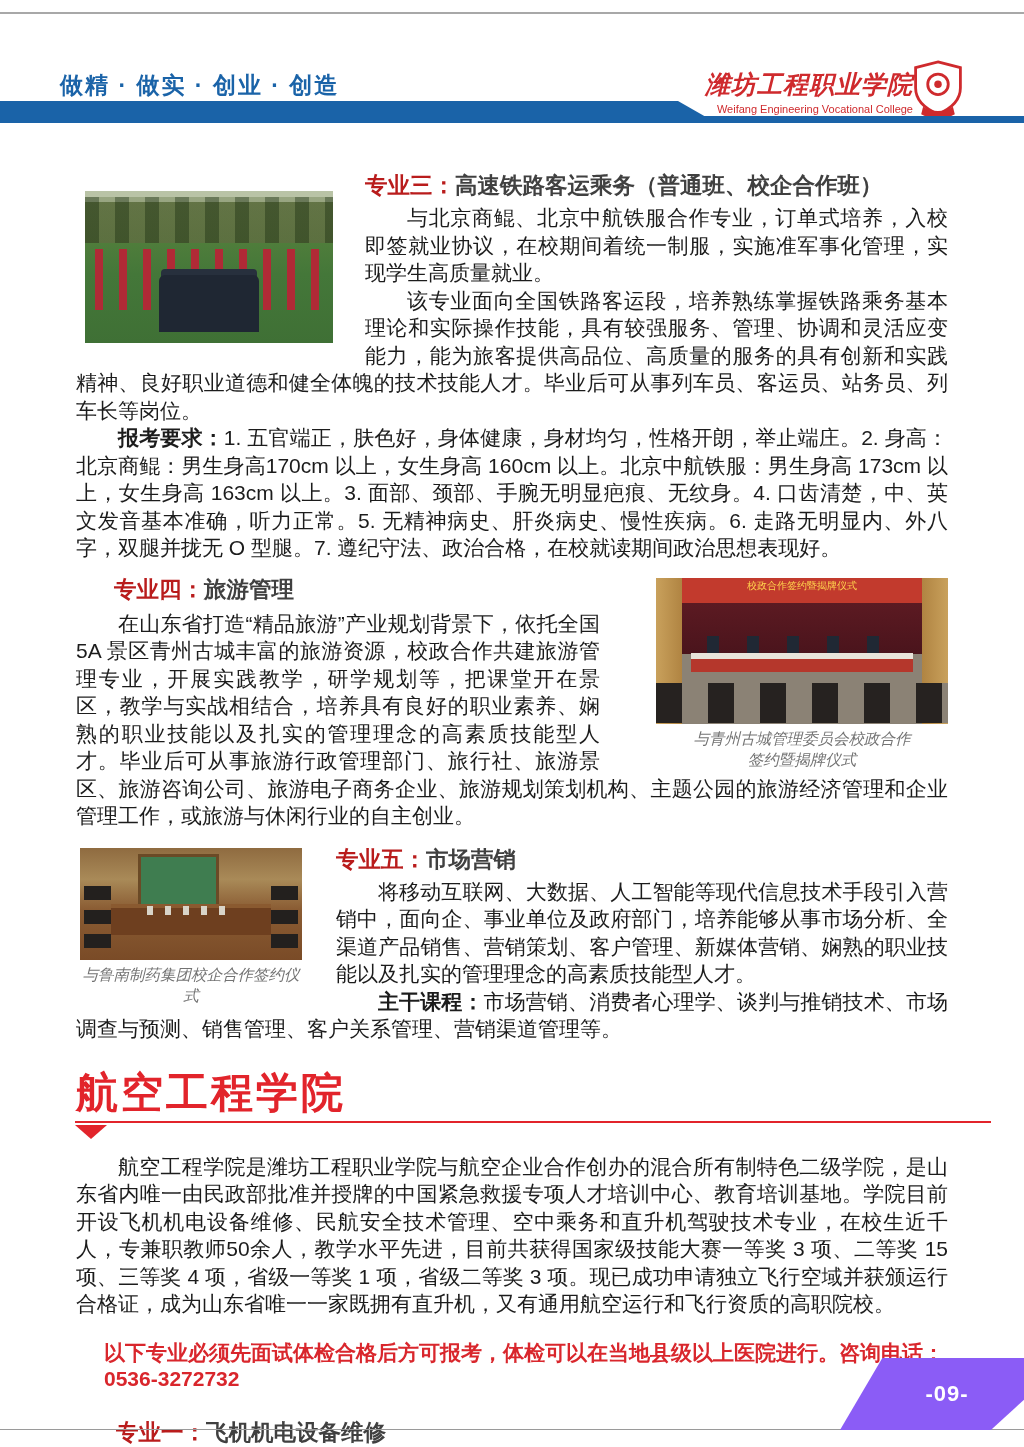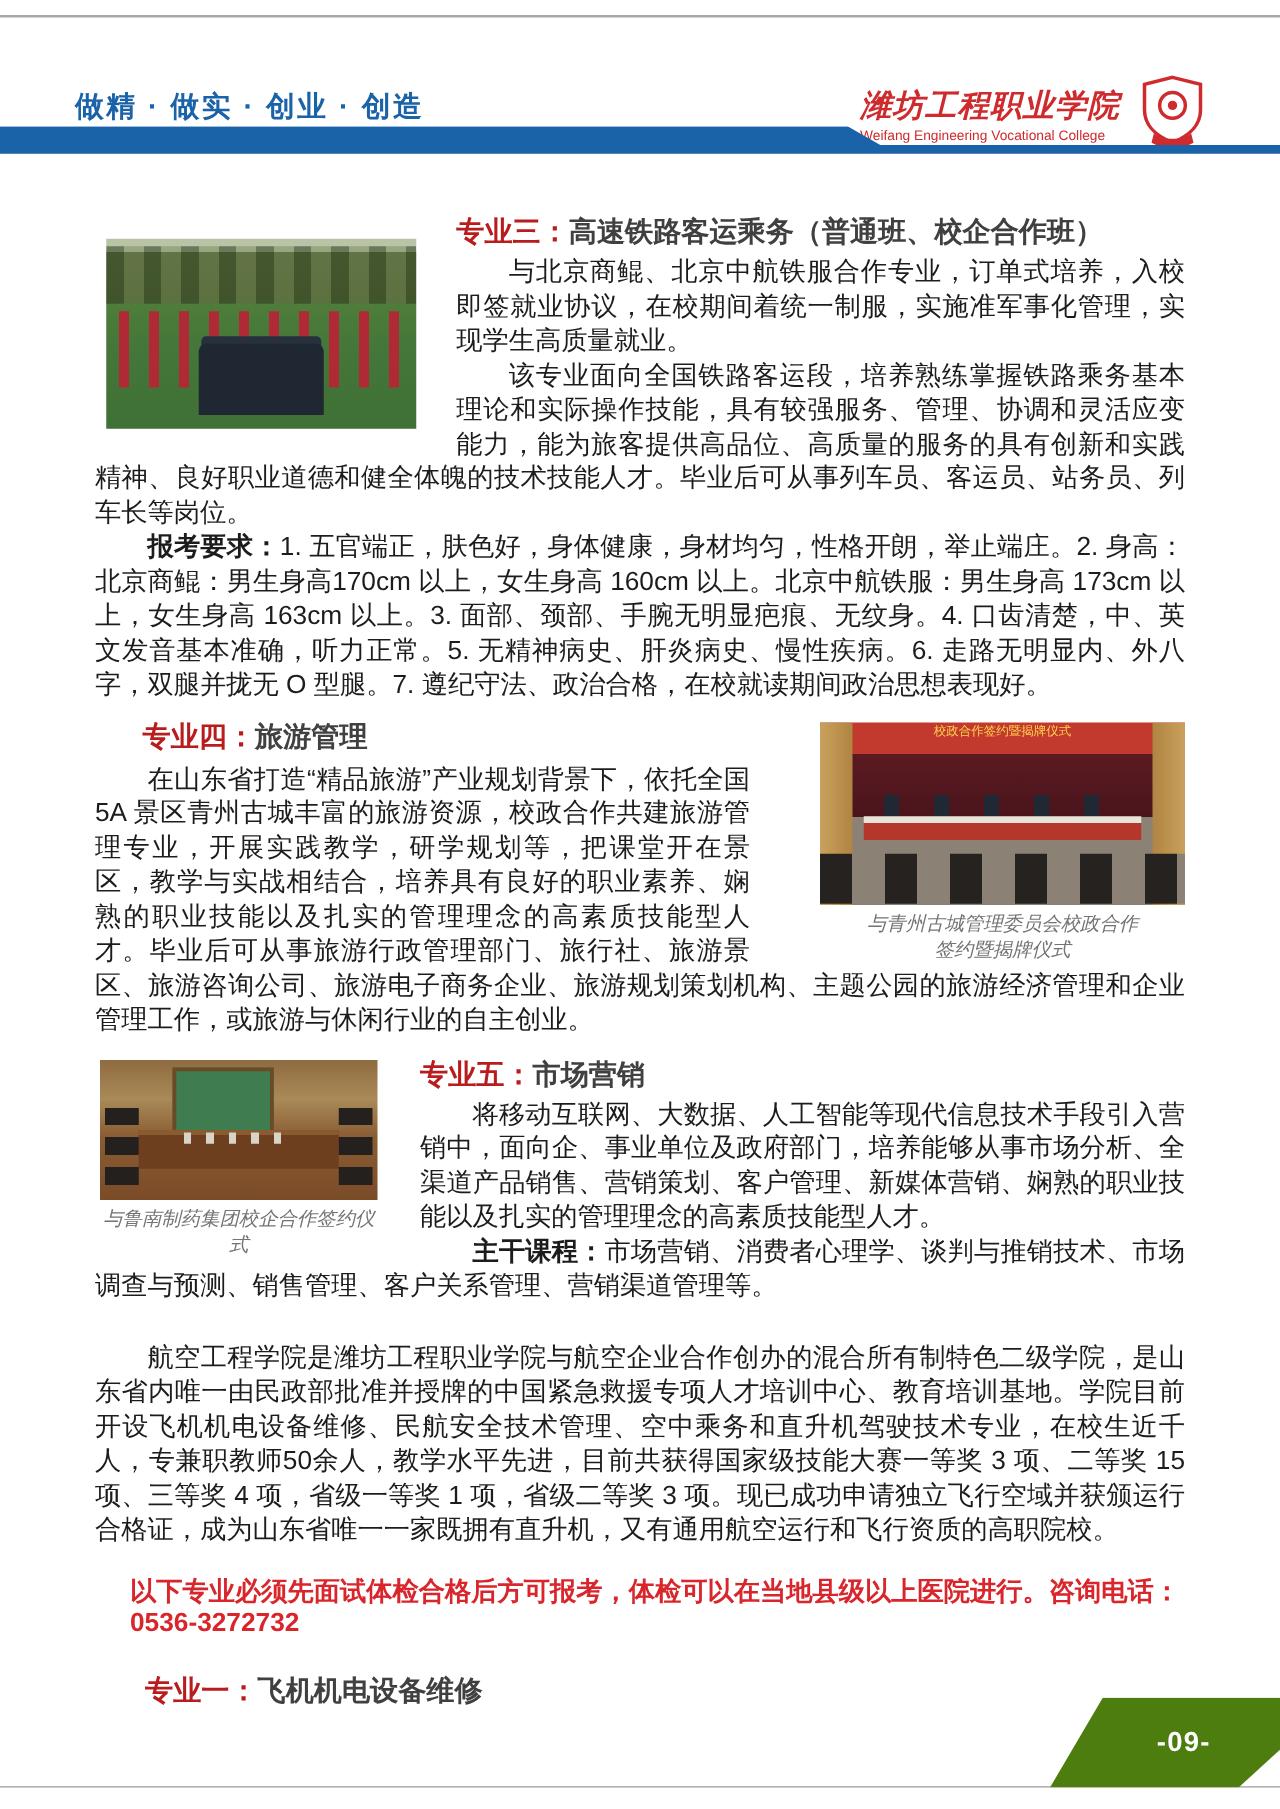--- a/index.html
+++ b/index.html
@@ -6,21 +6,21 @@
   .page{position:relative;width:1024px;height:1447px;background:#fff;overflow:hidden;
         font-family:"Liberation Sans","DejaVu Sans",sans-serif;color:#1c1c1c;}
   
   .top-line{position:absolute;left:0;top:12px;width:1024px;height:2px;background:#a8a8a8;}
   .slogan{position:absolute;left:60px;top:70px;font-size:23px;font-weight:bold;
           color:#1a63a8;letter-spacing:2px;}
   .logo-cn{font-family:"DejaVu Serif","Liberation Serif",serif;font-style:italic;font-weight:bold;
            font-size:25px;color:#cf2a2d;letter-spacing:1px;white-space:nowrap;}
   .logo-en{font-size:11px;color:#cf2a2d;margin-top:2px;white-space:nowrap;}
   .emblem{position:absolute;right:58px;top:60px;width:56px;height:58px;}
-  .logo-text-block{position:absolute;right:128px;top:68px;text-align:left;}
+  .logo-text-block{position:absolute;right:111px;top:68px;text-align:right;}
   .bar-thick{position:absolute;left:0;top:101px;width:706px;height:16px;background:#1a63a8;
              clip-path:polygon(0 0,calc(100% - 28px) 0,100% 100%,0 100%);}
   .bar-thin{position:absolute;left:0;top:116px;width:1024px;height:7px;background:#1a63a8;}
   
   .content{position:absolute;left:0;top:123px;width:1024px;padding:0 76px;box-sizing:border-box;}
   .body-text{font-size:21px;line-height:27.5px;text-align:justify;}
   p{margin:0;}
   .indent{text-indent:2em;}
   .sec-title{font-size:22.5px;font-weight:bold;line-height:32px;}
   .sec-title .red{color:#b91c1c;}
@@ -55,21 +55,21 @@
   .avia-arrow{position:absolute;left:0;top:4px;width:0;height:0;
               border-left:16px solid transparent;border-right:16px solid transparent;
               border-top:14px solid #e2242b;}
   .intro{margin-top:30px;}
   .notice{margin-top:21px;padding-left:28px;font-size:21px;font-weight:bold;color:#d9262c;}
   
   .sec1{margin-top:26px;}
   .sec1 .sec-title{margin-left:40px;margin-bottom:6px;}
   
   .bottom-line{position:absolute;left:0;top:1429px;width:1024px;height:1px;background:#9a9a9a;}
-  .page-tab{position:absolute;left:840px;top:1358px;width:184px;height:72px;background:#4d7c0f;
+  .page-tab{position:absolute;left:840px;top:1358px;width:184px;height:72px;background:#8b5cf6;
             clip-path:polygon(23% 0,100% 0,100% 58%,82% 100%,0 100%);
             display:flex;align-items:center;justify-content:center;}
   .page-num{color:#fff;font-size:22px;letter-spacing:1px;font-weight:bold;padding-left:30px;}
   
   .photo3{background:linear-gradient(180deg,#b9c3a6 0%,#b9c3a6 7%,#67774a 7%,#5d7142 34%,#4f7d3b 34%,#447739 55%,#3f7035 100%);}
   .ph3-trees{left:0;top:4%;width:100%;height:30%;
      background:repeating-linear-gradient(90deg,rgba(40,60,25,.55) 0 14px,rgba(90,110,60,.35) 14px 30px);}
   .ph3-row-red{left:2%;top:38%;width:96%;height:40%;
      background:repeating-linear-gradient(90deg,transparent 0 5px,#b02a36 5px 13px,transparent 13px 24px);}
   .ph3-group-dark{left:30%;top:55%;width:40%;height:38%;background:#1f2733;border-radius:6px 6px 0 0;
@@ -169,20 +169,26 @@
         </div>
         <figcaption class="caption">与鲁南制药集团校企合作签约仪式</figcaption>
       </figure>
       <div class="sec-title">
         <span class="red">专业五：</span><span class="blue">市场营销</span>
       </div>
       <p class="indent">将移动互联网、大数据、人工智能等现代信息技术手段引入营销中，面向企、事业单位及政府部门，培养能够从事市场分析、全渠道产品销售、营销策划、客户管理、新媒体营销、娴熟的职业技能以及扎实的管理理念的高素质技能型人才。</p>
       <p class="indent"><span class="lbl">主干课程：</span><span>市场营销、消费者心理学、谈判与推销技术、市场调查与预测、销售管理、客户关系管理、营销渠道管理等。</span></p>
     </section>
 
+    <div class="avia-head">
+      <div class="avia-title">航空工程学院</div>
+      <div class="avia-rule">
+        <div class="avia-arrow"></div>
+      </div>
+    </div>
     <p class="indent body-text intro">航空工程学院是潍坊工程职业学院与航空企业合作创办的混合所有制特色二级学院，是山东省内唯一由民政部批准并授牌的中国紧急救援专项人才培训中心、教育培训基地。学院目前开设飞机机电设备维修、民航安全技术管理、空中乘务和直升机驾驶技术专业，在校生近千人，专兼职教师50余人，教学水平先进，目前共获得国家级技能大赛一等奖 3 项、二等奖 15 项、三等奖 4 项，省级一等奖 1 项，省级二等奖 3 项。现已成功申请独立飞行空域并获颁运行合格证，成为山东省唯一一家既拥有直升机，又有通用航空运行和飞行资质的高职院校。</p>
     <p class="notice">以下专业必须先面试体检合格后方可报考，体检可以在当地县级以上医院进行。咨询电话：0536-3272732</p>
 
     <section class="sec1 body-text">
       <div class="sec-title">
         <span class="red">专业一：</span><span class="blue">飞机机电设备维修</span>
       </div>
 
     </section>
   </div>

